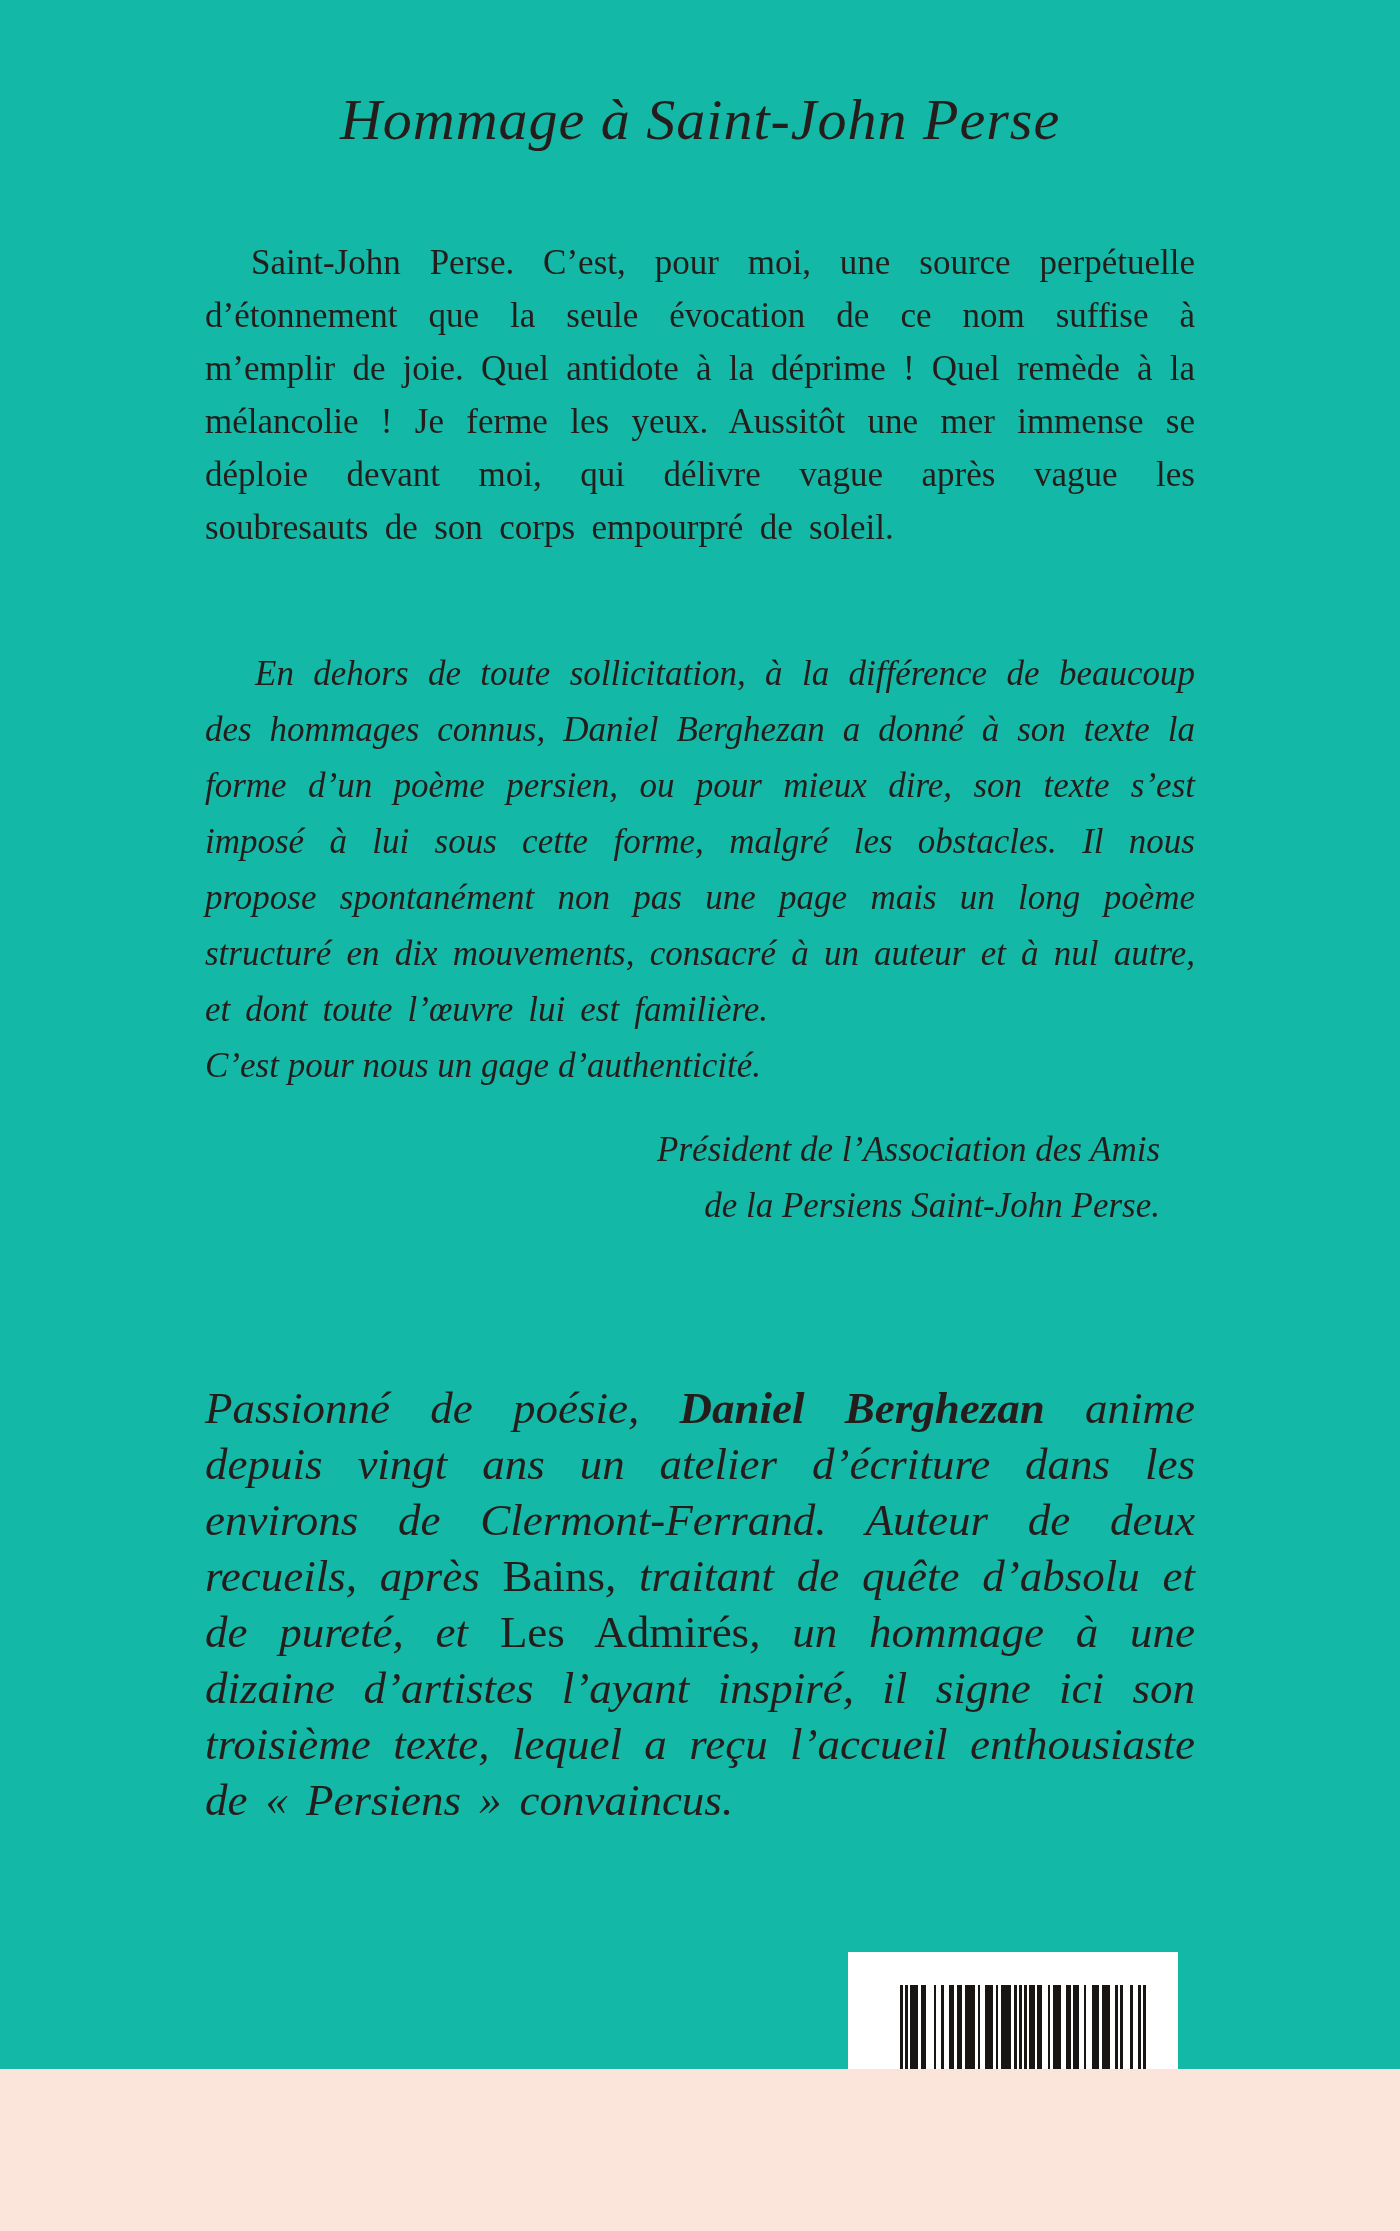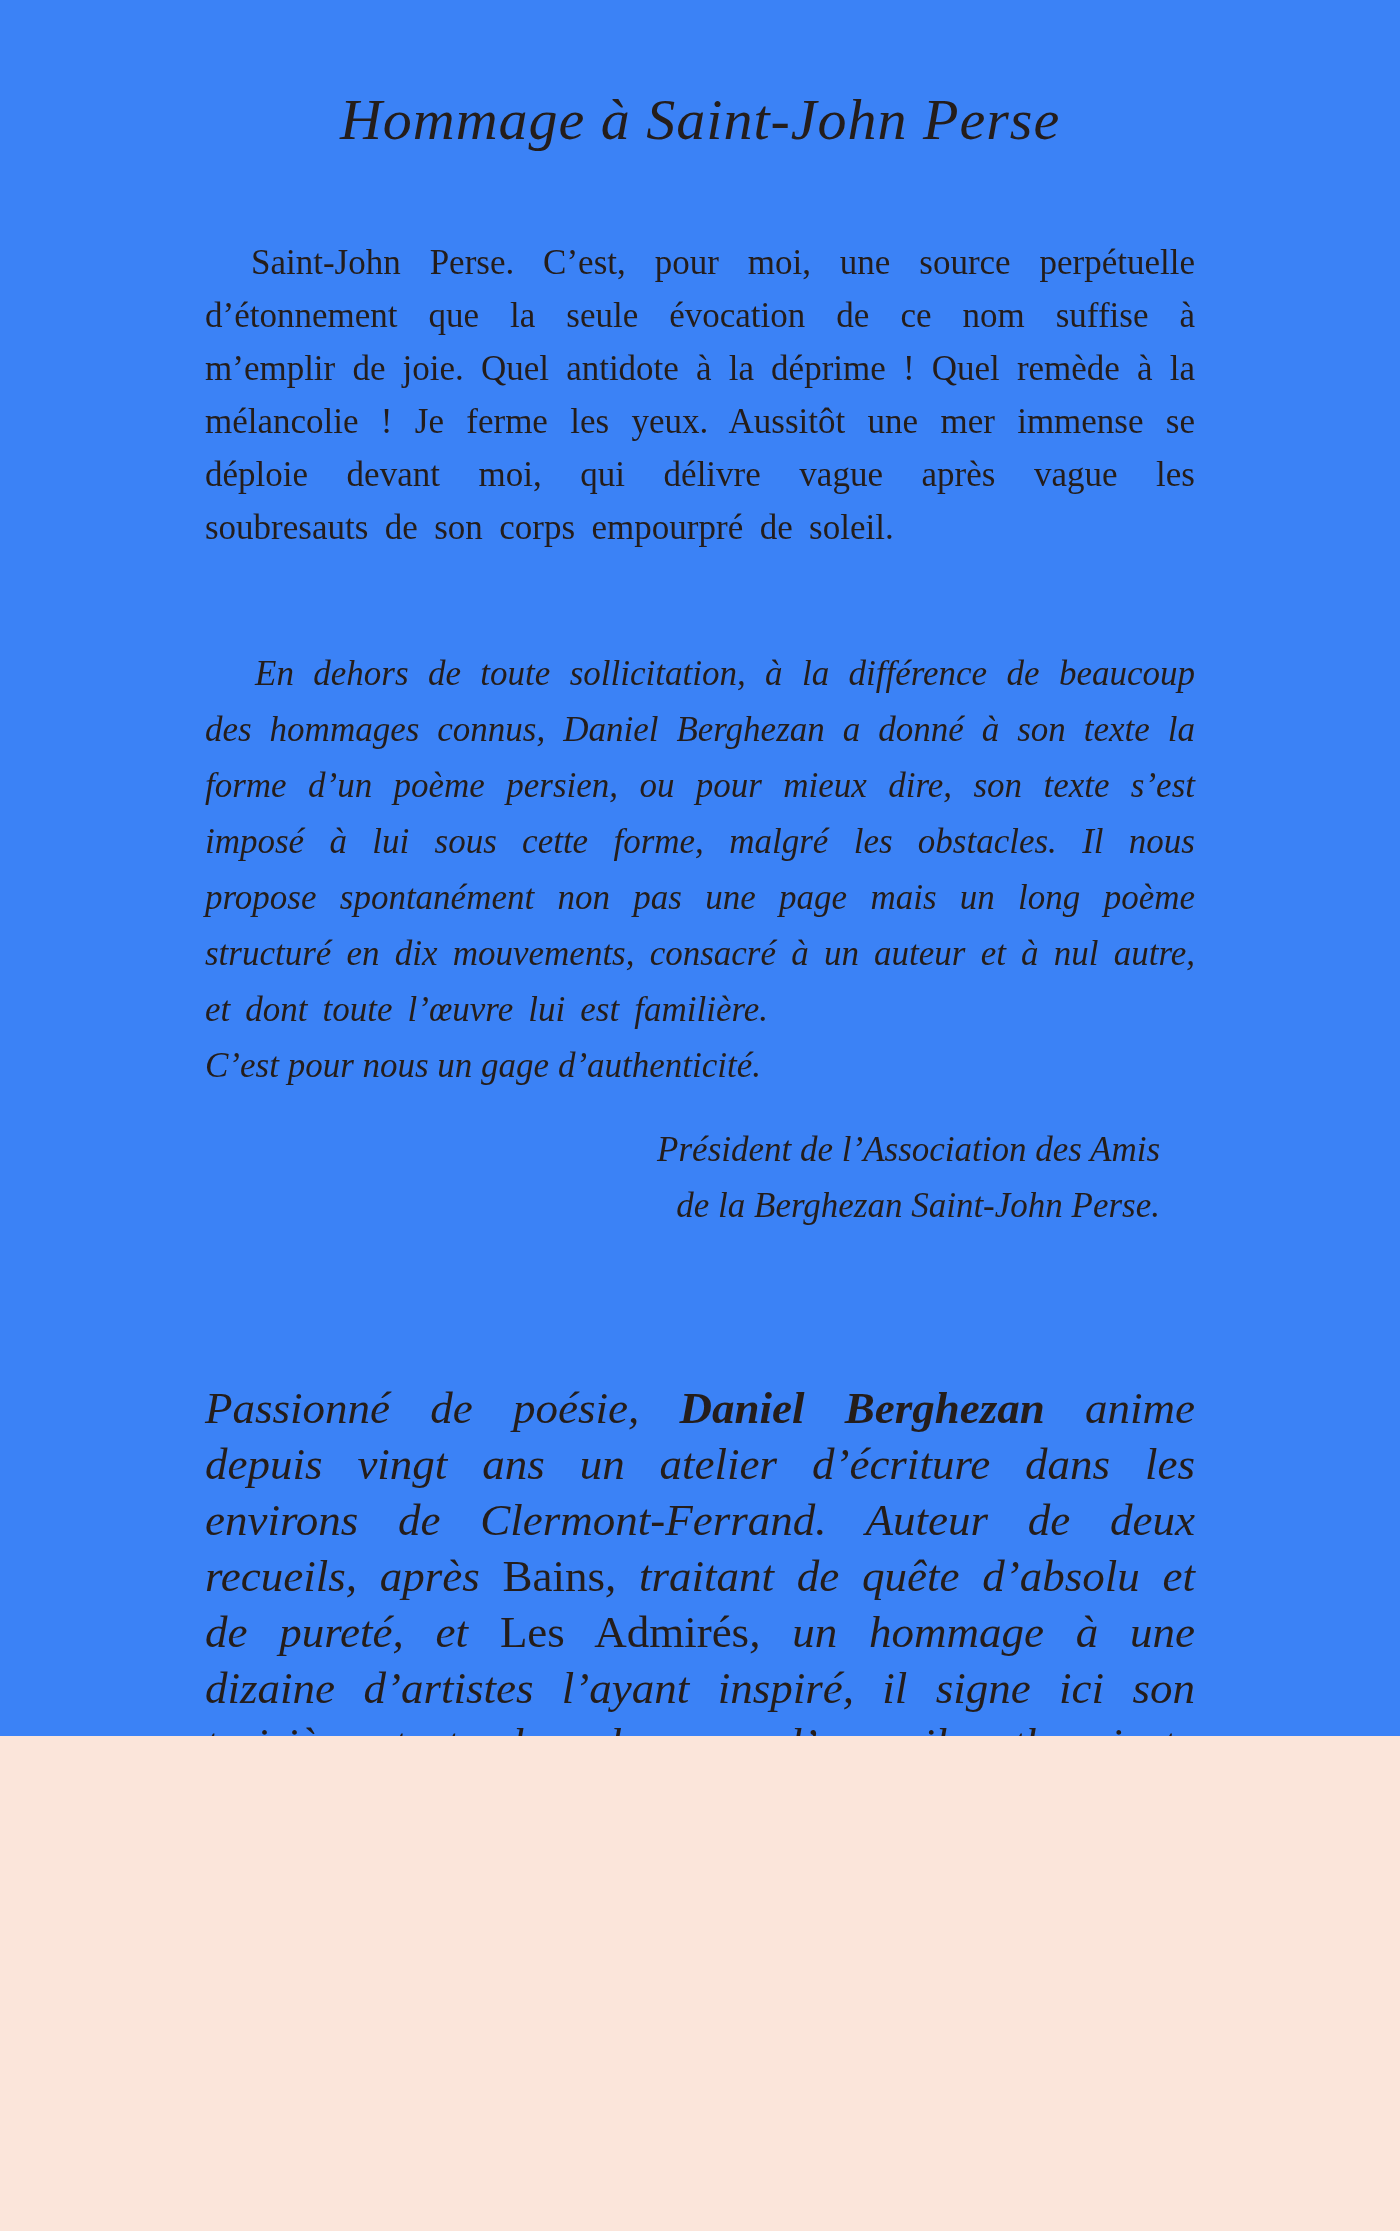--- a/index.html
+++ b/index.html
@@ -1,20 +1,20 @@
 <!DOCTYPE html>
 <html lang="fr"><head>
 <meta charset="utf-8">
 <style>
   html, body { margin: 0; padding: 0; background: #fbe5da; }
   .page {
     position: relative;
     width: 1400px;
-    height: 1736px;
-    background: #3b82f6;
+    height: 2069px;
+    background: #14b8a6;
     color: #241d1b;
     font-family: "Liberation Serif", "DejaVu Serif", serif;
     overflow: hidden;
   }
   .title {
     position: absolute;
     top: 86px; left: 0; width: 100%;
     margin: 0;
     text-align: center;
     font-style: italic;
@@ -113,21 +113,21 @@
 
   <div class="para p1">Saint-John Perse. C’est, pour moi, une source perpétuelle d’étonnement que la seule évocation de ce nom suffise à m’emplir de joie. Quel antidote à la déprime ! Quel remède à la mélancolie ! Je ferme les yeux. Aussitôt une mer immense se déploie devant moi, qui délivre vague après vague les soubresauts de son corps empourpré de soleil.</div>
 
   <div class="para quote2">
     <div class="body">En dehors de toute sollicitation, à la différence de beaucoup des hommages connus, Daniel Berghezan a donné à son texte la forme d’un poème persien, ou pour mieux dire, son texte s’est imposé à lui sous cette forme, malgré les obstacles. Il nous propose spontanément non pas une page mais un long poème structuré en dix mouvements, consacré à un auteur et à nul autre, et dont toute l’œuvre lui est familière.</div>
     <div class="closing">C’est pour nous un gage d’authenticité.</div>
   </div>
 
   <div class="attribution">
     <div>Président de l’Association des Amis</div>
-    <div>de la Berghezan Saint-John Perse.</div>
+    <div>de la Persiens Saint-John Perse.</div>
   </div>
 
   <div class="bio"><span>Passionné de poésie, </span><span class="bold">Daniel Berghezan</span><span> anime depuis vingt ans un atelier d’écriture dans les environs de Clermont-Ferrand. Auteur de deux recueils, après </span><span class="roman">Bains</span><span>, traitant de quête d’absolu et de pureté, et </span><span class="roman">Les Admirés</span><span>, un hommage à une dizaine d’artistes l’ayant inspiré, il signe ici son troisième texte, lequel a reçu l’accueil enthousiaste de « Persiens » convaincus.</span></div>
 
 
   <div class="barcode-box">
     <svg id="barcode-svg" class="bc-bars" viewBox="0 0 95 148" preserveAspectRatio="none" shape-rendering="crispEdges" fill="#181512">
         <rect x="0" y="0" width="1" height="148"></rect>
         <rect x="2" y="0" width="1" height="148"></rect>
         <rect x="4" y="0" width="1" height="126"></rect>

